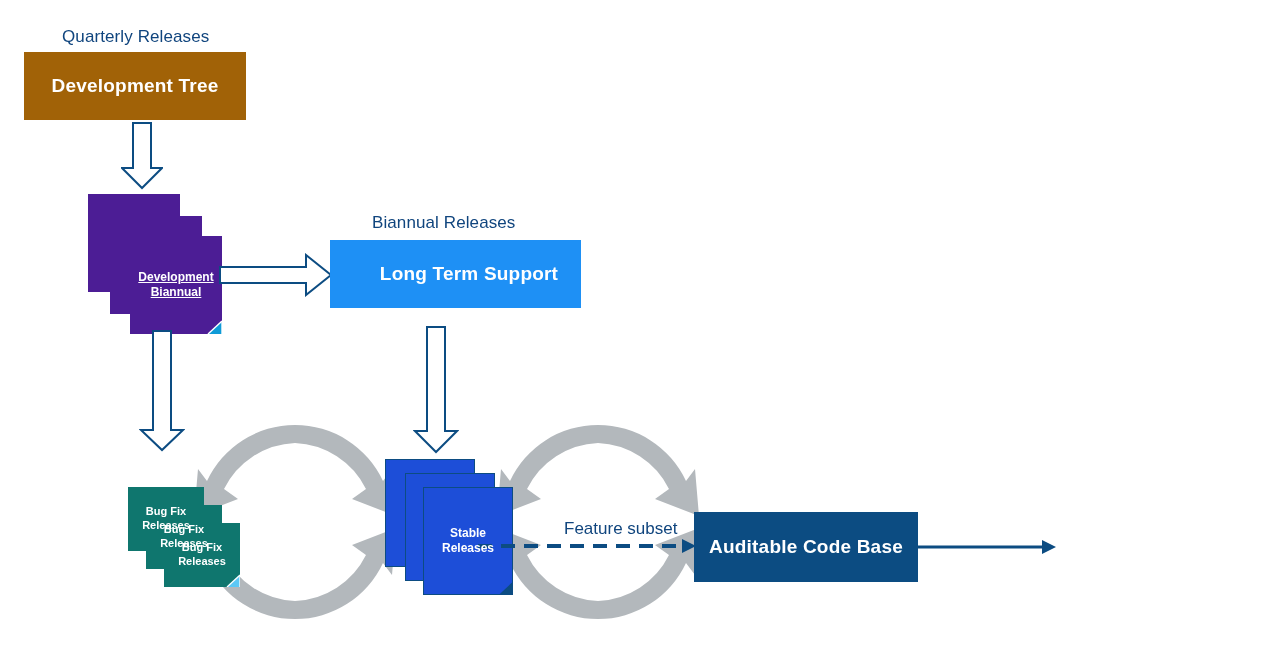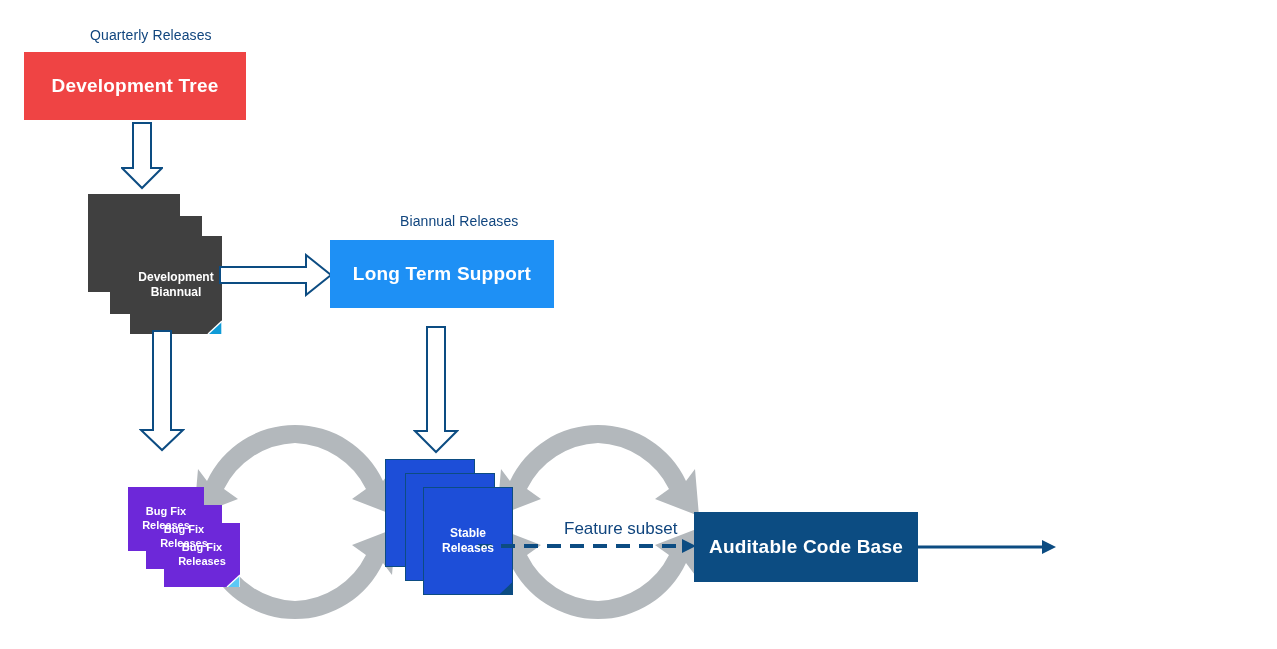--- a/index.html
+++ b/index.html
@@ -15,61 +15,60 @@
     width: 1277px;
     height: 649px;
     background: #ffffff;
     overflow: hidden;
   }
   .abs { position: absolute; }
 
   
   .caption {
     color: #10457E;
-    font-size: 14px;
+    font-size: 17px;
     font-weight: 400;
     white-space: nowrap;
     letter-spacing: 0.1px;
-    margin-left: 28px;
   }
 
   
   .procbox {
     display: flex;
     align-items: center;
     justify-content: center;
     color: #ffffff;
     font-size: 19px;
     font-weight: 700;
     text-align: center;
     letter-spacing: 0.2px;
     line-height: 1.2;
   }
-  .procbox.dev   { background: #ef4444; }
-  .procbox.lts   { background: #1E90F5; }
+  .procbox.dev   { background: #a16207; }
+  .procbox.lts   { background: #1E90F5; padding-left: 27px; }
   .procbox.audit { background: #0C4C82; }
 
   
   .stack { position: absolute; }
   .docshape {
     position: absolute;
     display: flex;
     align-items: center;
     justify-content: center;
     text-align: center;
     color: #ffffff;
     font-weight: 700;
     line-height: 1.25;
   }
   .docshape span { position: relative; z-index: 2; padding: 0 6px; }
 
   
-  .tone-dev    { background: #404040; }
-  
-  .tone-bugfix { background: #6d28d9; }
+  .tone-dev    { background: #4c1d95; text-decoration: underline; }
+  
+  .tone-bugfix { background: #0f766e; }
   
   .tone-stable { background: #1d4ed8; outline: 1px solid #0C4C82; outline-offset: -1px; }
 
   
   .fold {
     position: absolute;
     right: 0;
     bottom: 0;
     width: 16px;
     height: 16px;

